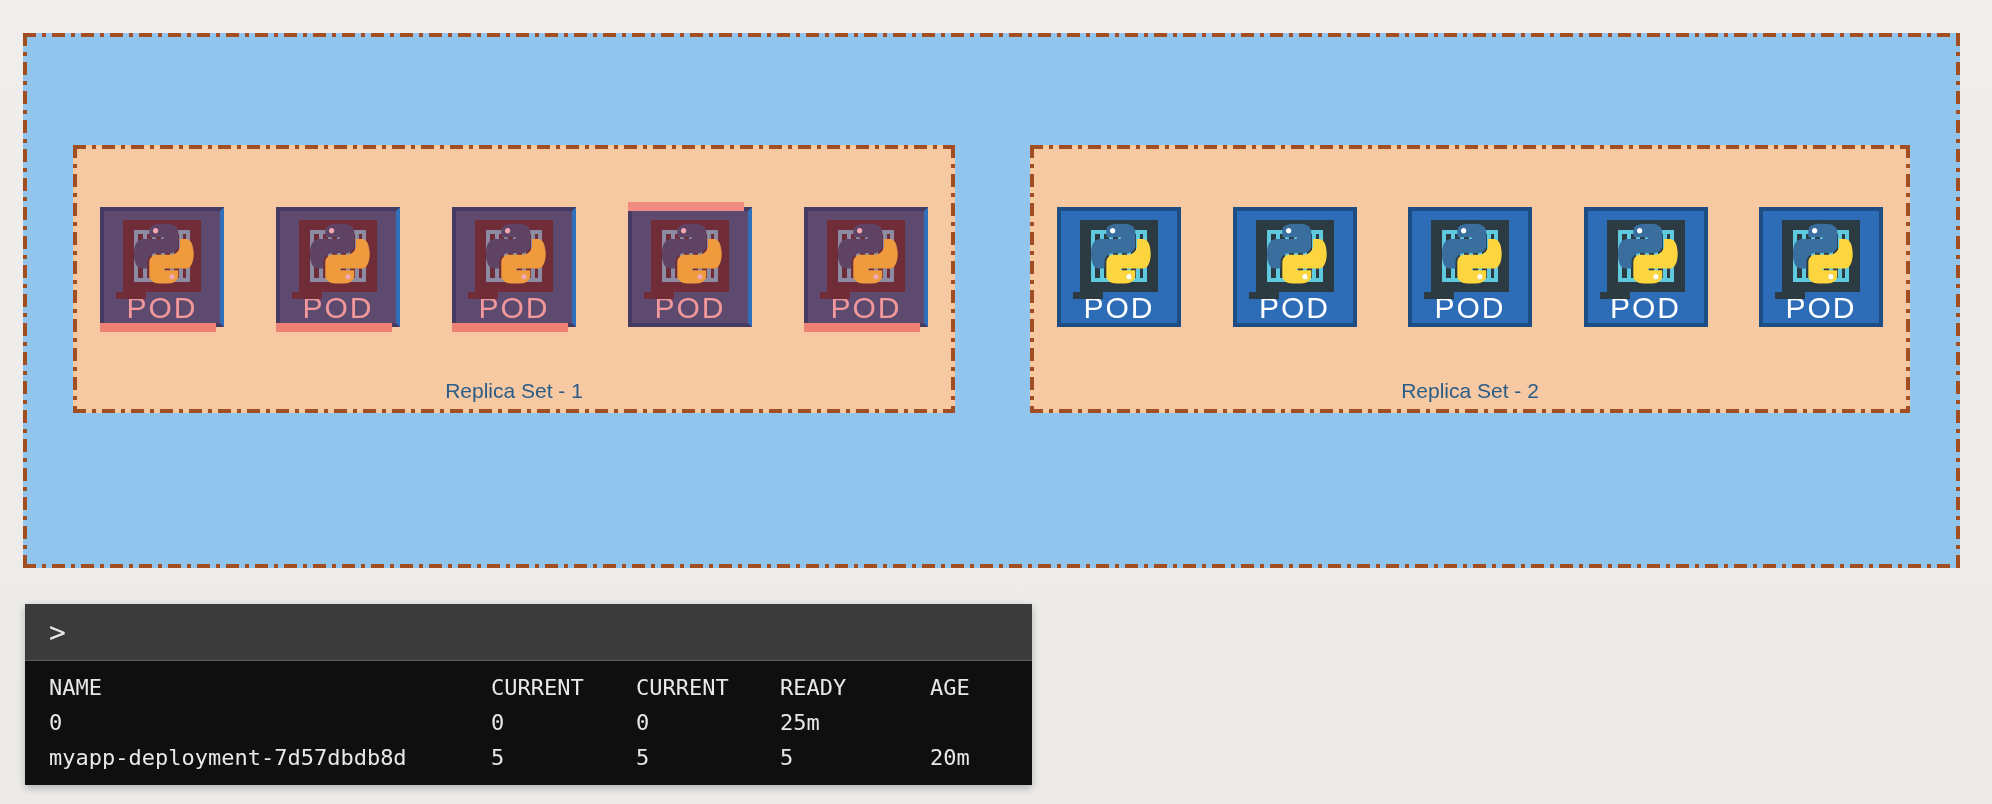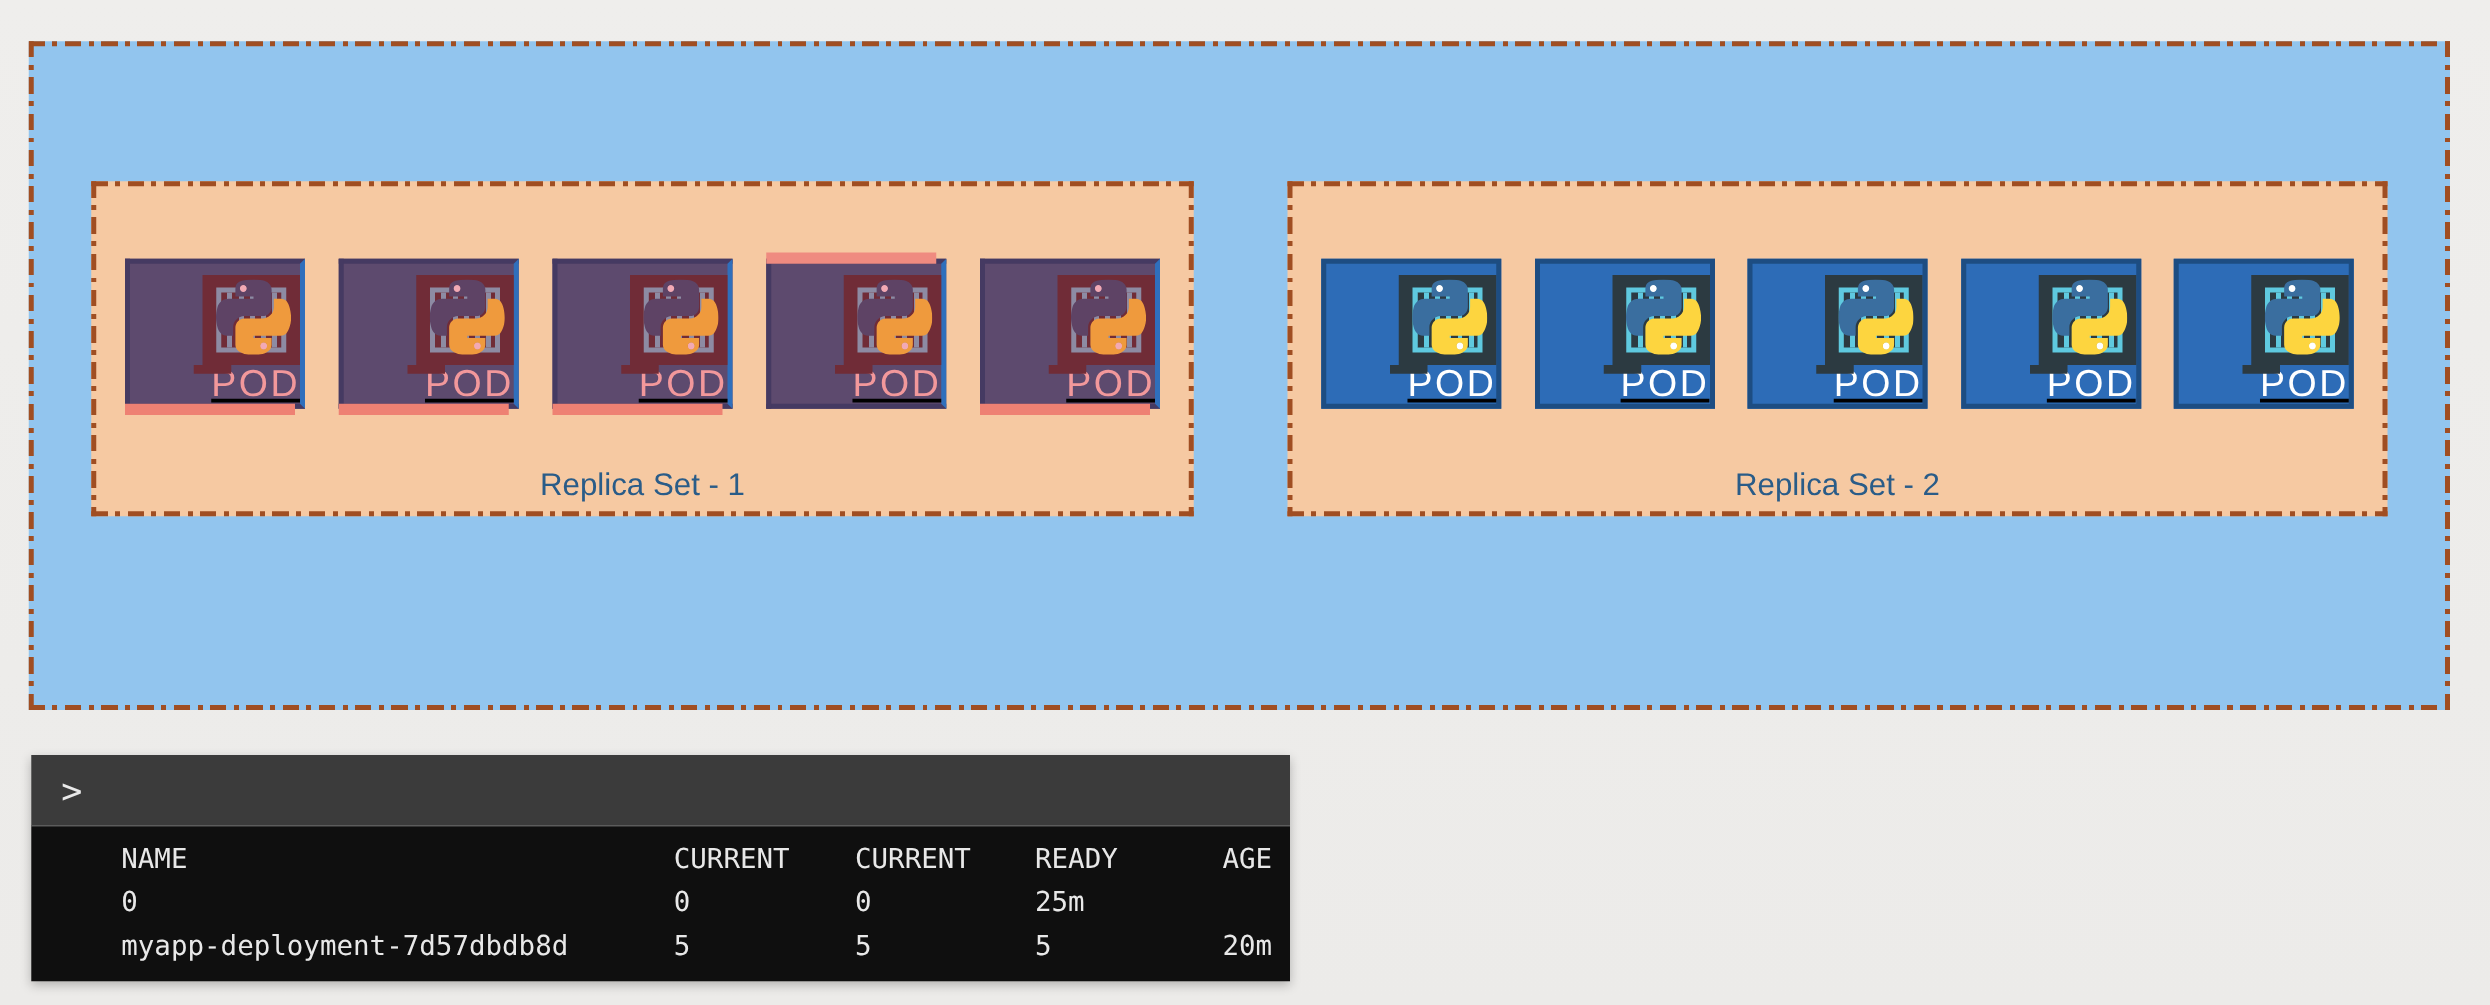--- a/index.html
+++ b/index.html
@@ -41,38 +41,38 @@
   
   .rs {
     --bd:#a04e22;
     position:absolute; top:112px; height:268px;
     background:#f6c9a2;
   }
   .rs.rs-1 { left:50px;   width:882px; }
   .rs.rs-2 { left:1007px; width:880px; }
   .rs-label {
     position:absolute; left:0; right:0; bottom:10px;
-    text-align:center; font-size:25px; color:#2a5c88;
+    text-align:center; font-size:21px; color:#2a5c88;
   }
   .pods {
     position:absolute; left:27px; right:27px; top:62px;
     display:flex; justify-content:space-between;
   }
 
   
   .pod {
     --tile:#2d6cb7; --tileBorder:#1d4d82; --tileBorderR:#1d4d82;
     --frame:#2c3a41; --ring:#5fc9df;
     --pyA:#3a6e9f; --pyB:#fdd53f; --eye:#ffffff;
     --podText:#ffffff;
-    position:relative; width:144px; height:120px;
+    position:relative; width:124px; height:120px;
     background:var(--tile);
     border:4px solid var(--tileBorder); border-right-color:var(--tileBorderR);
-    display:flex; flex-direction:column; align-items:flex-end;
-    padding-top:9px; flex:0 0 auto;text-decoration:underline;
+    display:flex; flex-direction:column; align-items:center;
+    padding-top:9px; flex:0 0 auto;
   }
   .pod.stale {
     --tile:#5d4a6e; --tileBorder:#453a62; --tileBorderR:#2f6fbc;
     --frame:#702c37; --ring:#8d8ba3;
     --pyA:#5e4365; --pyB:#ef9a3d; --eye:#f2a9b4;
     --podText:#f2989b;
   }
   .pod.stale::after {
     content:''; position:absolute; left:-4px; right:4px; bottom:-9px; height:9px;
     background:#ee8173;
@@ -113,21 +113,21 @@
     background:#3b3b3b; height:57px;
     display:flex; align-items:center; padding-left:24px;
     font-size:28px; color:#e9e9e9;
     border-bottom:1px solid #5c5c5c;
   }
   .terminal-header .prompt { margin-right:17px; }
   .terminal-body { background:#0f0f0f; padding:9px 0 10px 0; }
   .trow {
     display:grid; grid-template-columns:442px 145px 144px 150px 1fr;
     padding-left:24px; height:35px; align-items:center;
-    font-size:22px; color:#e8e8e8; white-space:pre;margin-left:48px;
+    font-size:22px; color:#e8e8e8; white-space:pre;
   }
 </style>
 </head>
 <body>
 
 <div class="stage">
 
   <div class="deployment">
     <i class="ddh"></i>
     <i class="ddv"></i>

